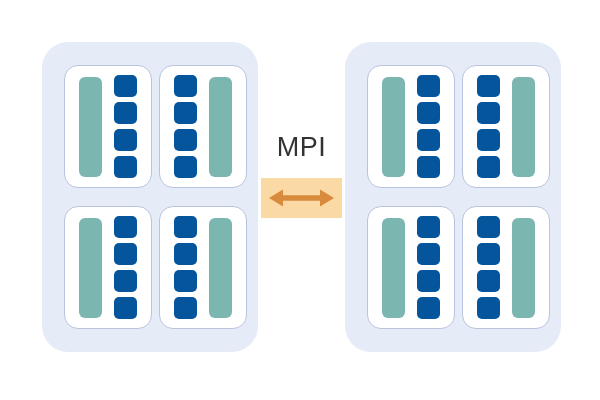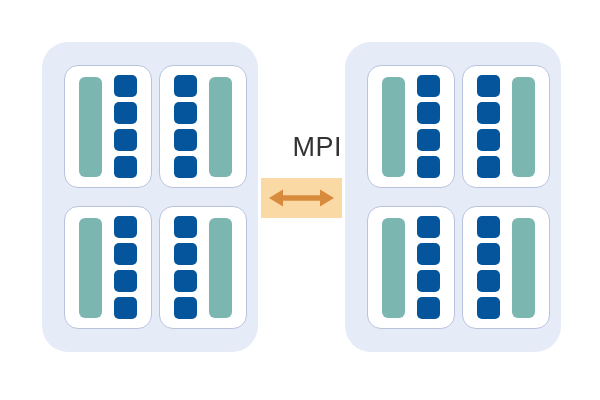--- a/index.html
+++ b/index.html
@@ -78,21 +78,21 @@
     left: 261px;
     top: 130px;
     width: 81px;
     height: 90px;
   }
   #mpi-label {
     position: absolute;
     left: 0;
     top: 0;
     width: 81px;
-    text-align: right;
+    text-align: center;
     font-size: 27px;
     line-height: 34px;
     color: #333333;
     letter-spacing: 0.5px;
     white-space: nowrap;
   }
   #mpi-arrow-box {
     position: absolute;
     left: 0;
     top: 48px;

